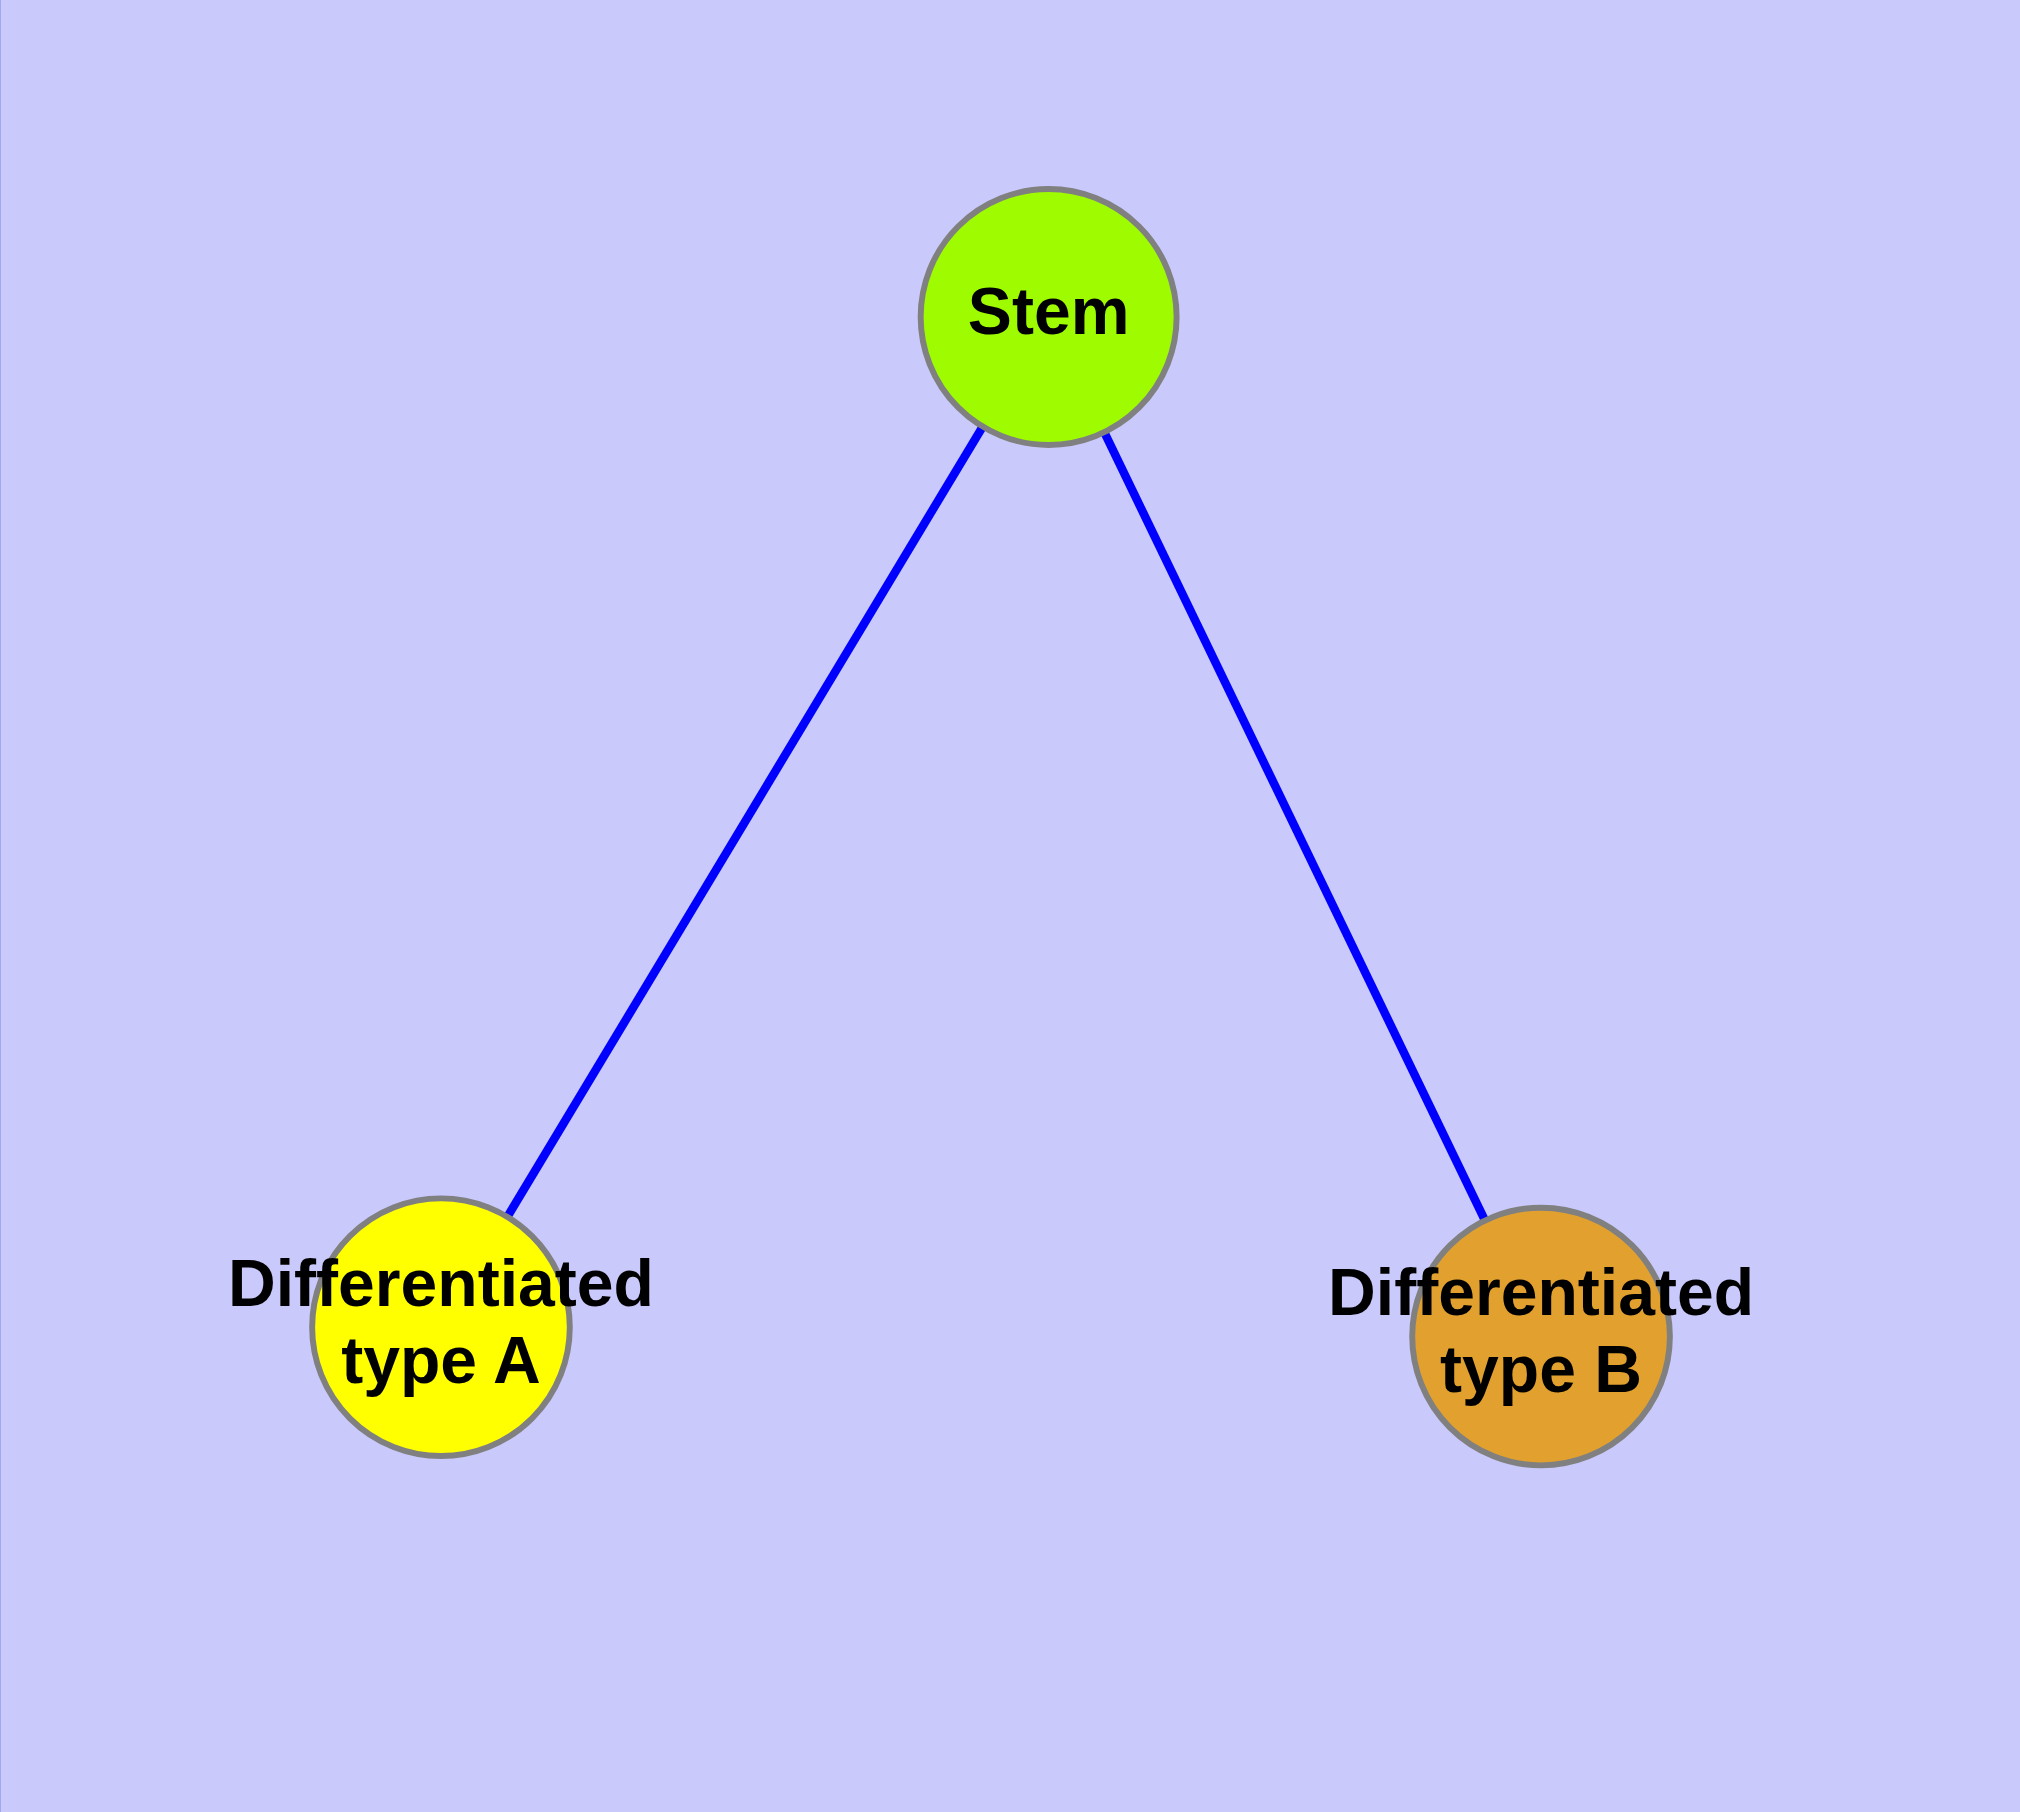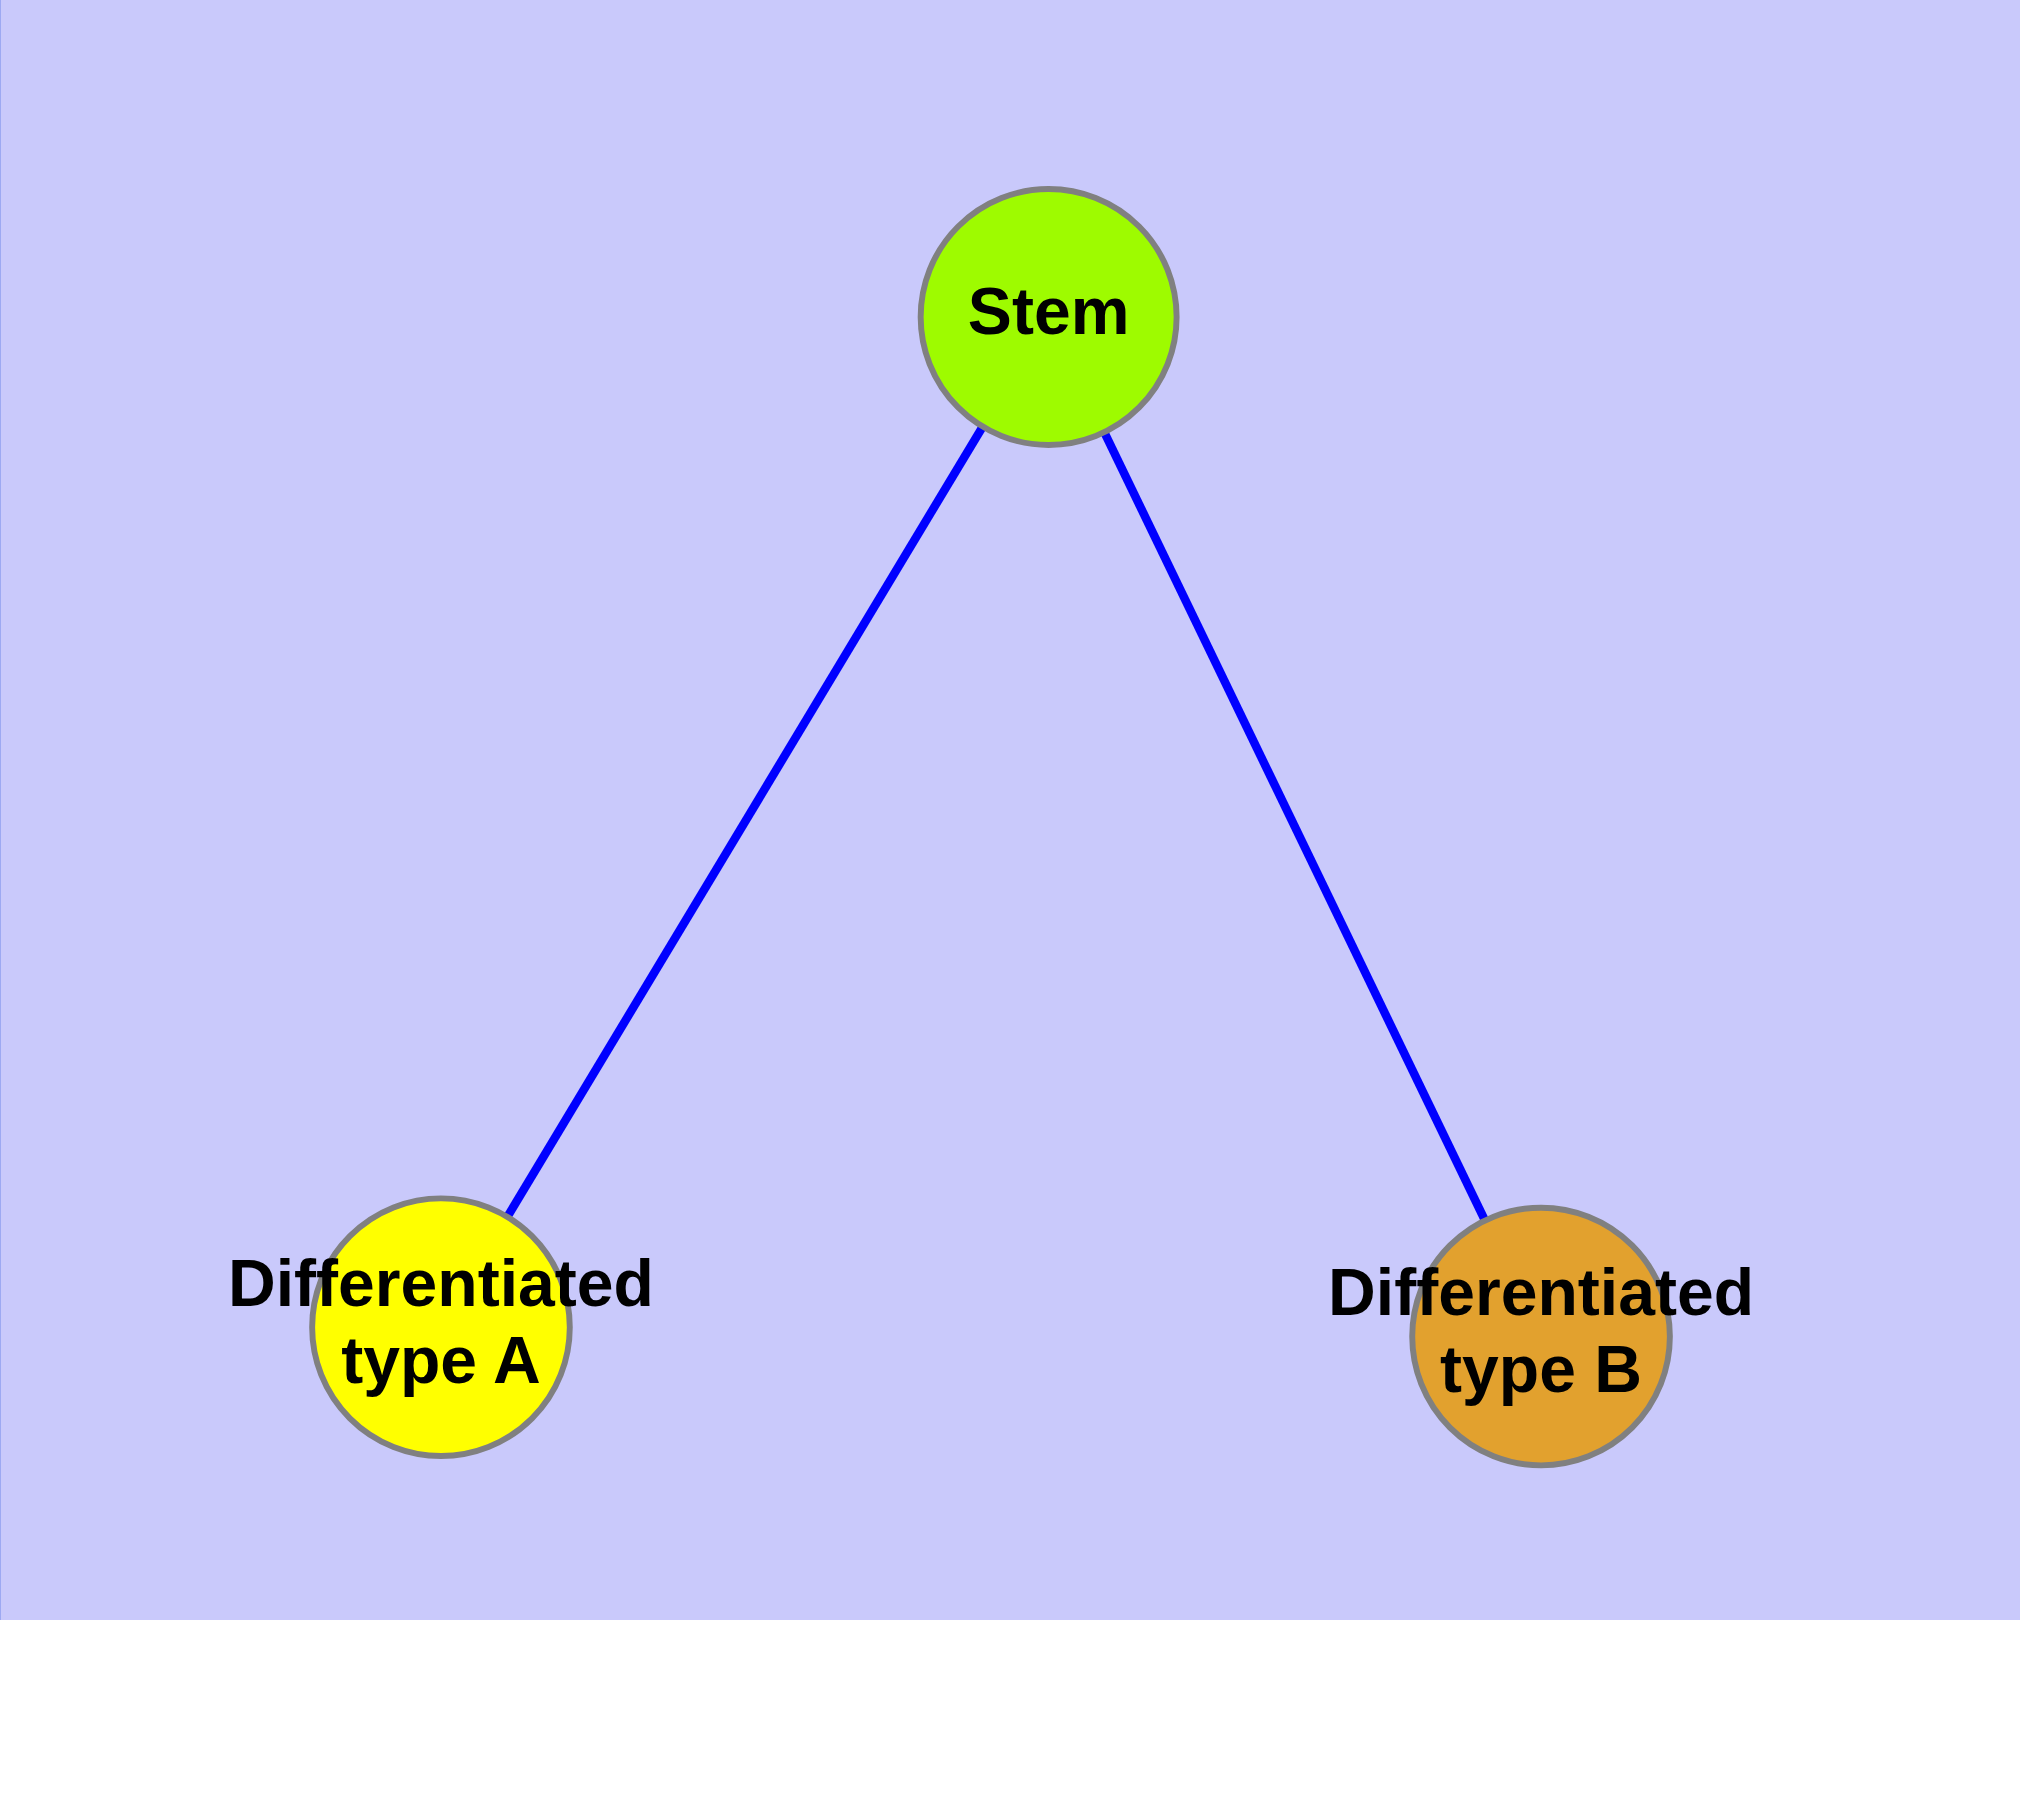--- a/index.html
+++ b/index.html
@@ -27,21 +27,21 @@
     font-family: "Liberation Sans", sans-serif;
     font-weight: bold;
     fill: #000000;
     text-anchor: middle;
     dominant-baseline: middle;
   }
 </style>
 </head>
 <body>
 
-<div id="canvas" style="background: #1d4ed8; width: 2021px; height: 1620px;">
+<div id="canvas" style="background: #1d4ed8; width: 2021px; height: 1812px;">
   <svg id="graph-svg" viewBox="0 0 2384 2138" xmlns="http://www.w3.org/2000/svg">
 
     <rect id="bg-rect" x="0" y="0" width="2384" height="2138" fill="#c9c9fb"></rect>
 
     <g id="edges-group">
       <line id="edge-0" x1="1237" y1="374" x2="520" y2="1566" stroke="#0000ff" stroke-width="10" stroke-linecap="butt"></line>
       <line id="edge-1" x1="1237" y1="374" x2="1818" y2="1577" stroke="#0000ff" stroke-width="10" stroke-linecap="butt"></line>
     </g>
 
     <g id="nodes-group">

